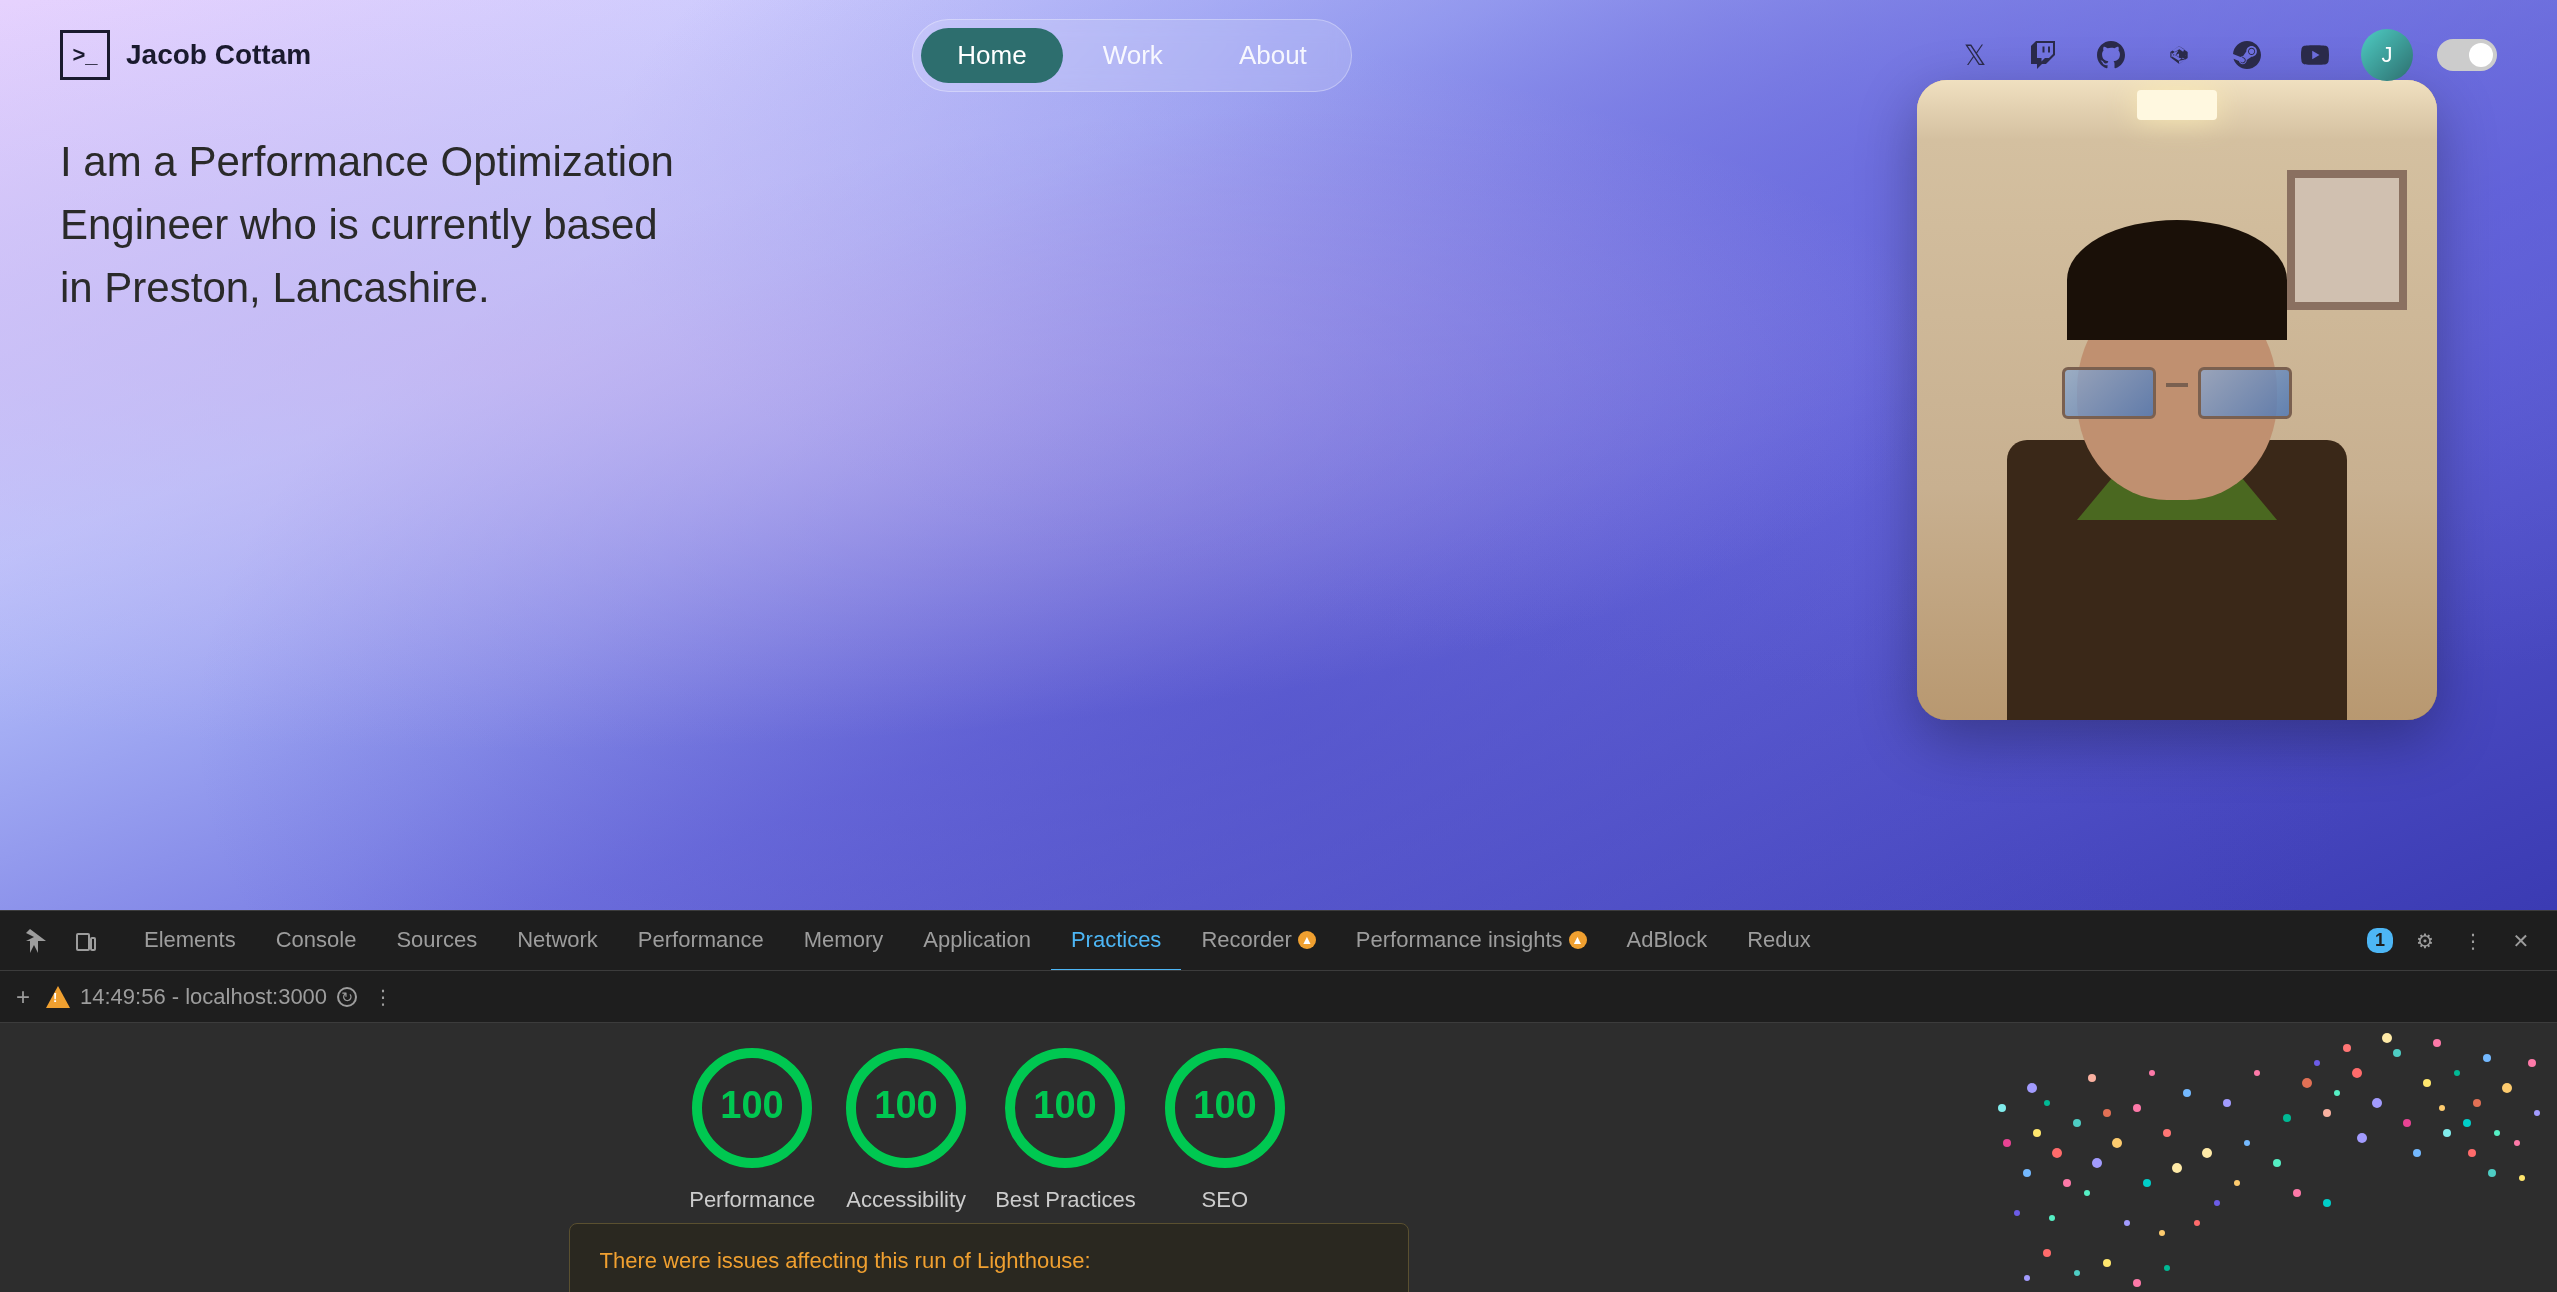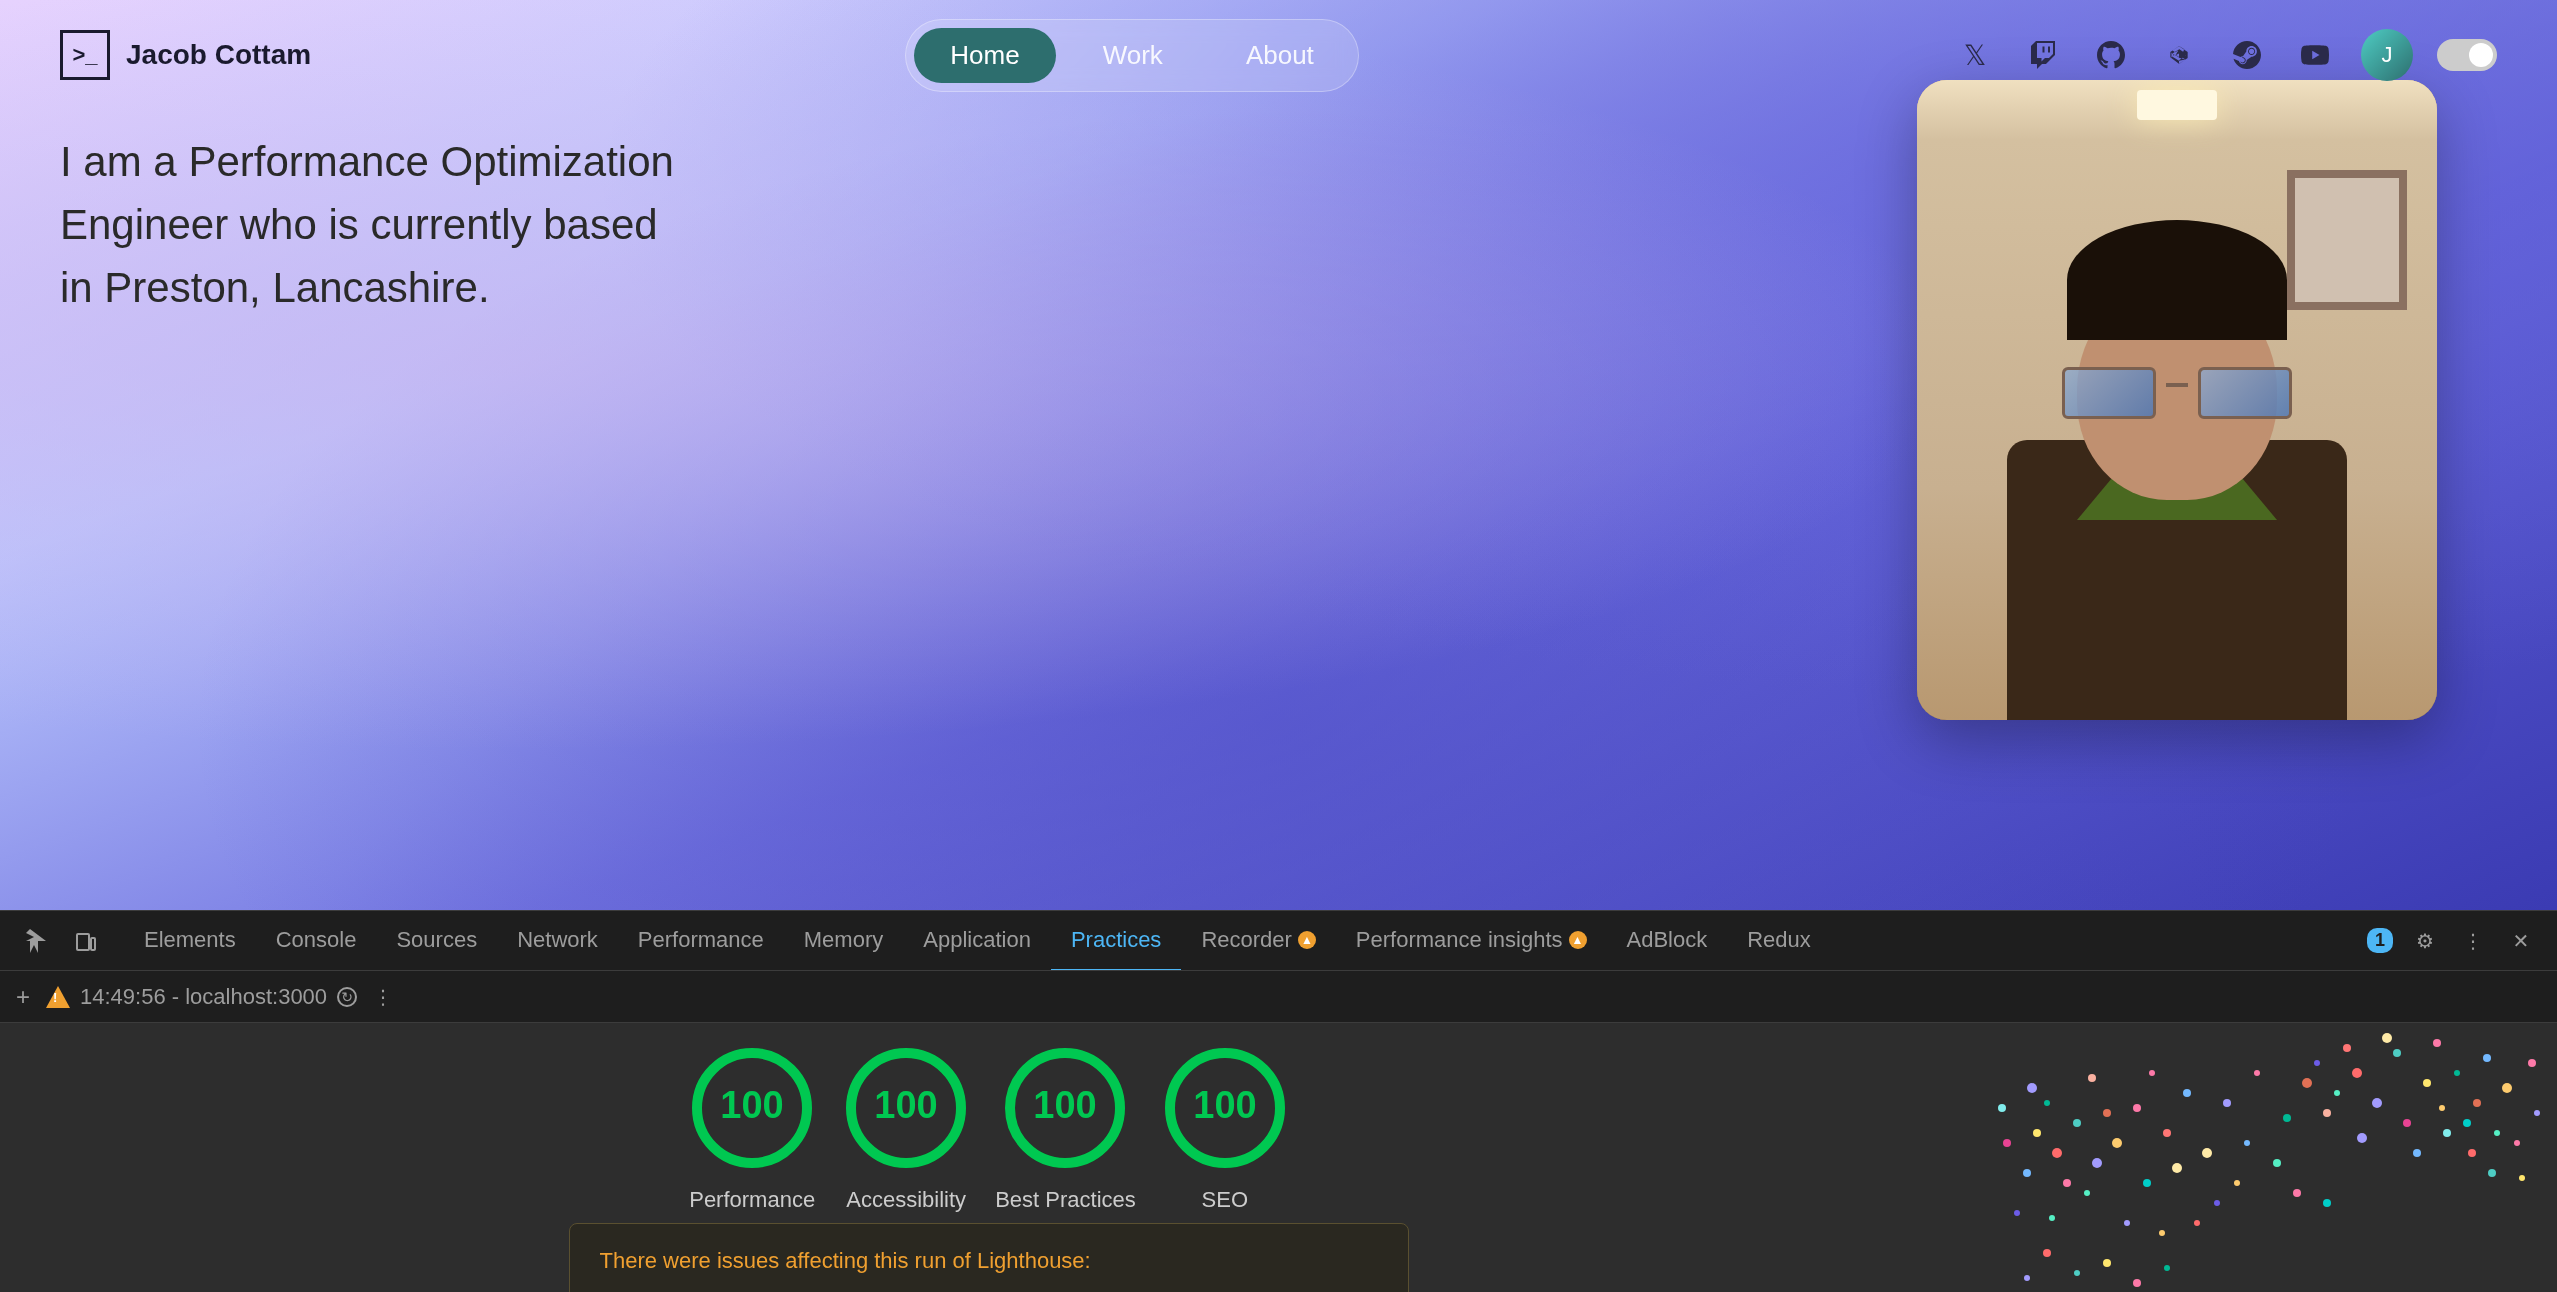--- a/index.html
+++ b/index.html
@@ -56,21 +56,21 @@
       align-items: center;
       justify-content: center;
       font-size: 22px;
     }
 
     .nav-center {
       display: flex;
       background: rgba(255,255,255,0.15);
       border-radius: 50px;
       padding: 8px;
-      gap: 11px;
+      gap: 4px;
       backdrop-filter: blur(10px);
       border: 1px solid rgba(255,255,255,0.3);
       justify-content: flex-end;
     }
 
     .nav-item {
       padding: 12px 36px;
       border-radius: 40px;
       font-size: 26px;
       cursor: pointer;

